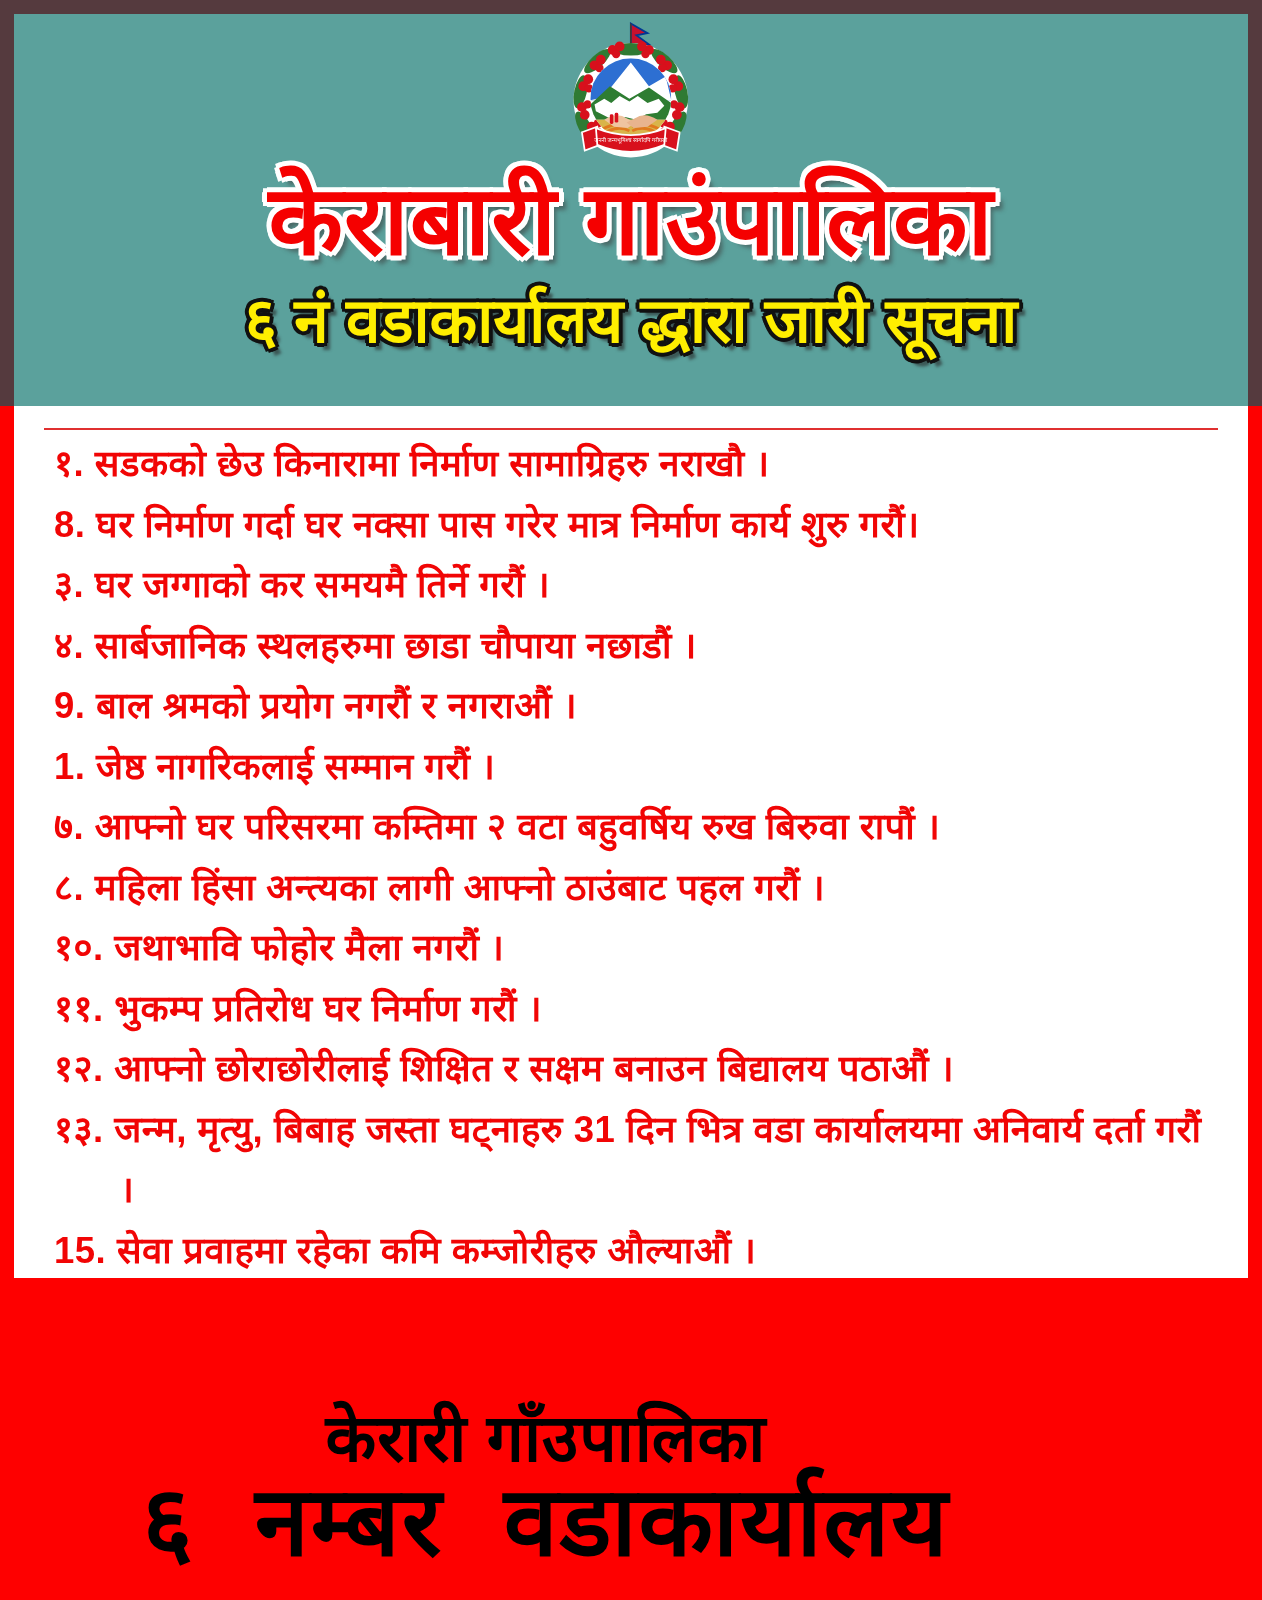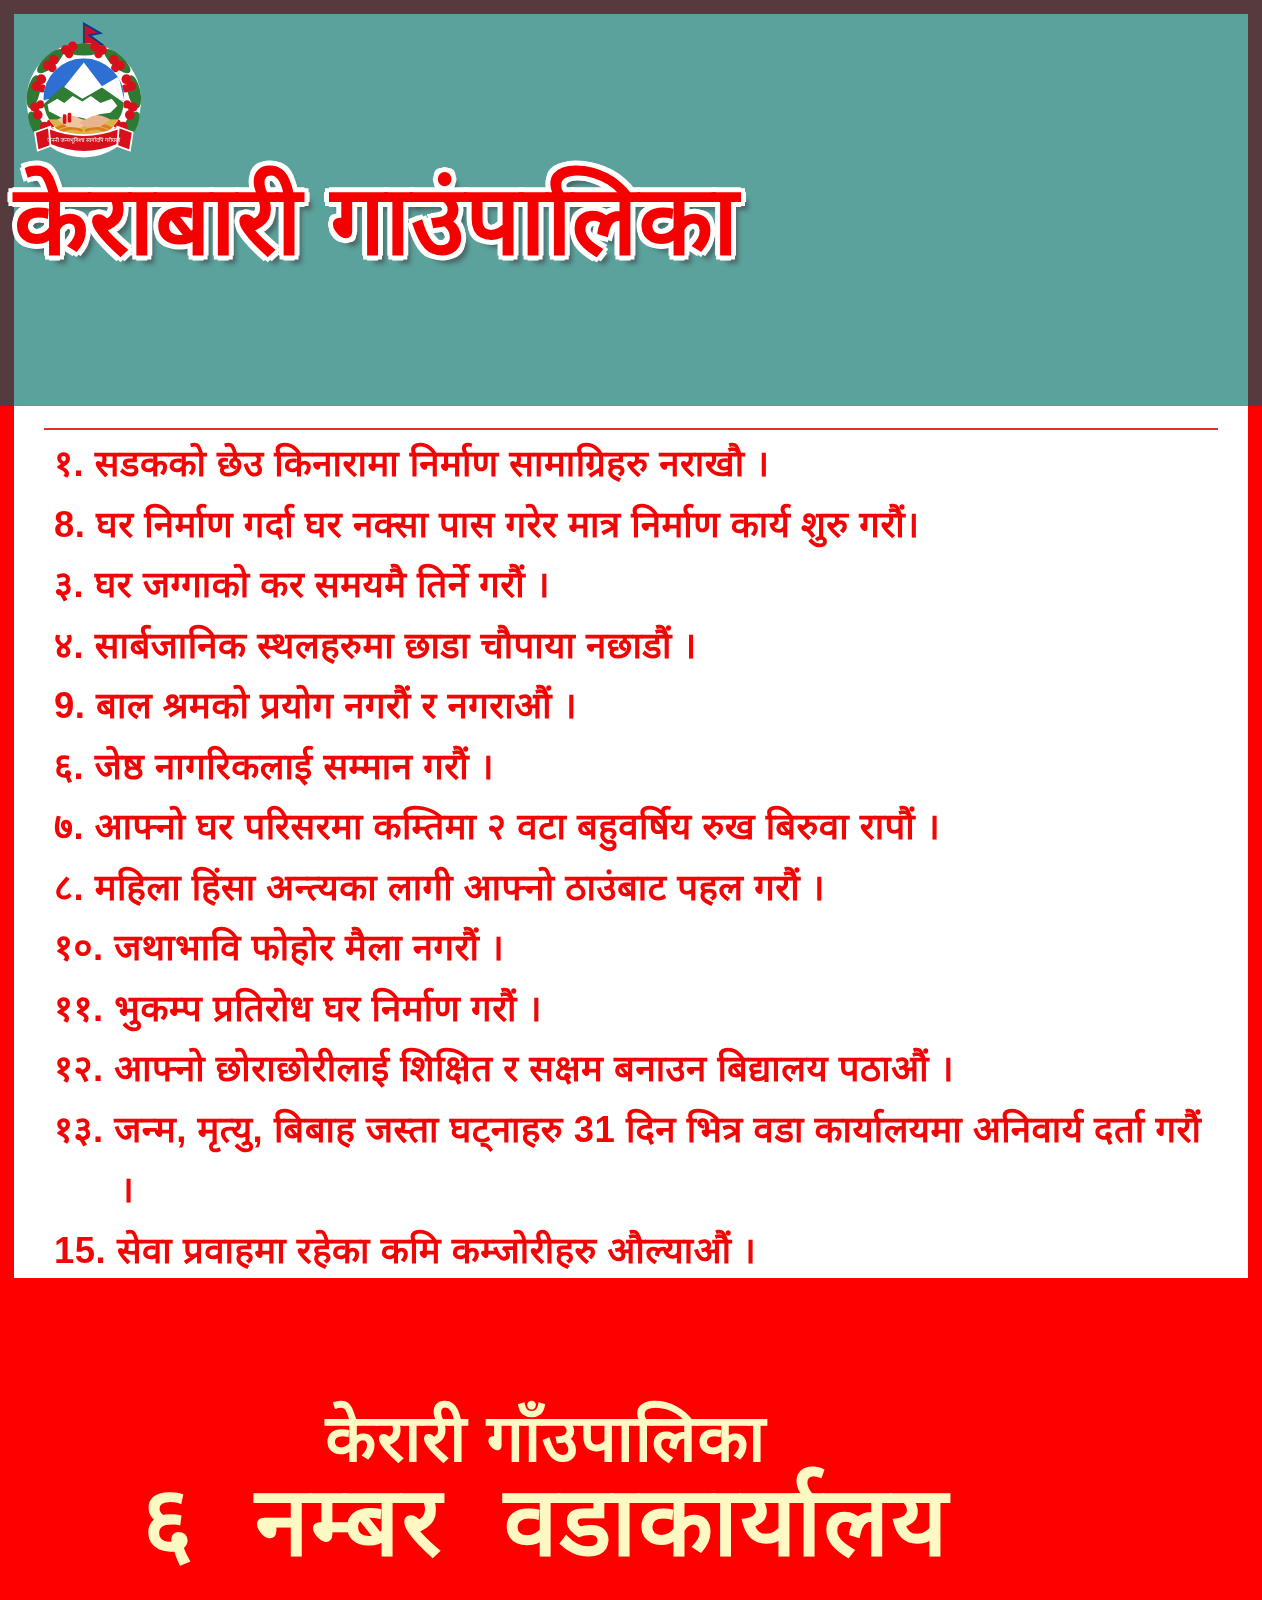--- a/index.html
+++ b/index.html
@@ -10,21 +10,21 @@
     font-family:"Liberation Sans","DejaVu Sans",sans-serif;
     overflow:hidden;
   }
   
   .header{
     position:absolute;top:0;left:0;width:1262px;height:406px;
     background:#553a3e;box-sizing:border-box;
   }
   .header-inner{
     position:absolute;top:14px;left:14px;right:14px;bottom:0;
-    background:#5ba19c;
+    background:#5ba19c;text-align:center;
   }
   .emblem{margin-top:8px;height:148px;}
   .main-title{
     margin-top:-4px;
     font-size:97px;font-weight:bold;line-height:1.05;
     color:#f50000;letter-spacing:1px;
     text-shadow:
       -4px -4px 0 #fff, 4px -4px 0 #fff, -4px 4px 0 #fff, 4px 4px 0 #fff,
       -5px 0 0 #fff, 5px 0 0 #fff, 0 -5px 0 #fff, 0 5px 0 #fff,
       7px 8px 4px rgba(60,60,60,.55);
@@ -55,21 +55,21 @@
     margin:4px 36px 0 40px;
     color:#f10505;font-weight:bold;font-size:36.5px;line-height:60.5px;
   }
   .notice-item{
     padding-left:66px;text-indent:-66px;
     letter-spacing:.5px;
   }
   
   .footer{
     position:absolute;top:1395px;left:0;width:1092px;height:205px;
-    background:#fe0000;color:#fef9c3;text-align:center;font-weight:bold;
+    background:#fe0000;color:#000000;text-align:center;font-weight:bold;
   }
   .footer-line1{font-size:66px;line-height:70px;margin-top:8px;letter-spacing:1px;}
   .footer-line2{font-size:97px;line-height:104px;margin-top:4px;letter-spacing:2px;font-family:Liberation Mono, monospace;}
 </style>
 </head>
 <body>
 
 <div class="poster">
 
   <div class="header">
@@ -182,33 +182,34 @@
         <g>
           <path d="M30 158 L52 150 L56 176 L34 184 Z" fill="#d8101c" stroke="#ffffff" stroke-width="2.5"></path>
           <path d="M170 158 L148 150 L144 176 L166 184 Z" fill="#d8101c" stroke="#ffffff" stroke-width="2.5"></path>
           <path d="M50 152 Q100 172 150 152 L148 176 Q100 196 52 176 Z" fill="#d8101c" stroke="#ffffff" stroke-width="2.5"></path>
           <text x="100" y="172" text-anchor="middle" font-size="8" fill="#ffffff">जननी जन्मभूमिश्च स्वर्गादपि गरीयसी</text>
         </g>
       </svg>
 
       <div class="main-title">केराबारी गाउंपालिका</div>
 
+      <div class="sub-title">६ नं वडाकार्यालय द्धारा जारी सूचना</div>
     </div>
   </div>
 
   <div class="body-band">
     <div class="body-inner">
       <div class="rule"></div>
       <div class="notice-list">
           <div class="notice-item">१. सडकको छेउ किनारामा निर्माण सामाग्रिहरु नराखौ ।</div>
           <div class="notice-item">8. घर निर्माण गर्दा घर नक्सा पास गरेर मात्र निर्माण कार्य शुरु गरौं।</div>
           <div class="notice-item">३. घर जग्गाको कर समयमै तिर्ने गरौं ।</div>
           <div class="notice-item">४. सार्बजानिक स्थलहरुमा छाडा चौपाया नछाडौं ।</div>
           <div class="notice-item">9. बाल श्रमको प्रयोग नगरौं र नगराऔं ।</div>
-          <div class="notice-item">६. जेष्ठ नागरिकलाई सम्मान गरौं ।</div>
+          <div class="notice-item">1. जेष्ठ नागरिकलाई सम्मान गरौं ।</div>
           <div class="notice-item">७. आफ्नो घर परिसरमा कम्तिमा २ वटा बहुवर्षिय रुख बिरुवा रापौं ।</div>
           <div class="notice-item">८. महिला हिंसा अन्त्यका लागी आफ्नो ठाउंबाट पहल गरौं ।</div>
           <div class="notice-item">१०. जथाभावि फोहोर मैला नगरौं ।</div>
           <div class="notice-item">११. भुकम्प प्रतिरोध घर निर्माण गरौं ।</div>
           <div class="notice-item">१२. आफ्नो छोराछोरीलाई शिक्षित र सक्षम बनाउन बिद्यालय पठाऔं ।</div>
           <div class="notice-item">१३. जन्म, मृत्यु, बिबाह जस्ता घट्नाहरु 31 दिन भित्र वडा कार्यालयमा अनिवार्य दर्ता गरौं ।</div>
           <div class="notice-item">15. सेवा प्रवाहमा रहेका कमि कम्जोरीहरु औल्याऔं ।</div>
         </div>
     </div>
   </div>

